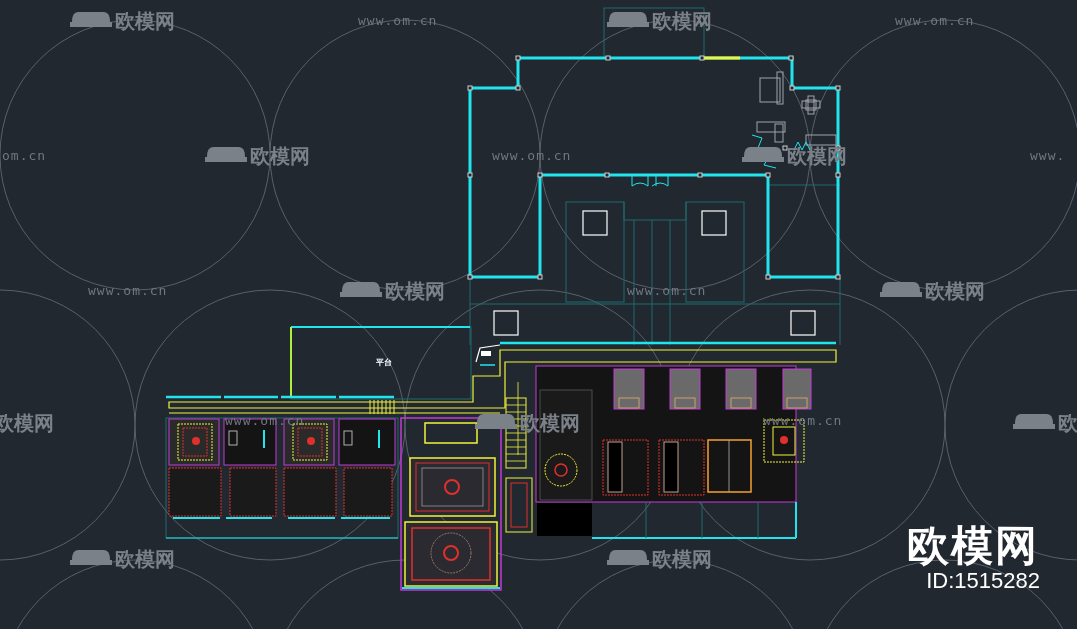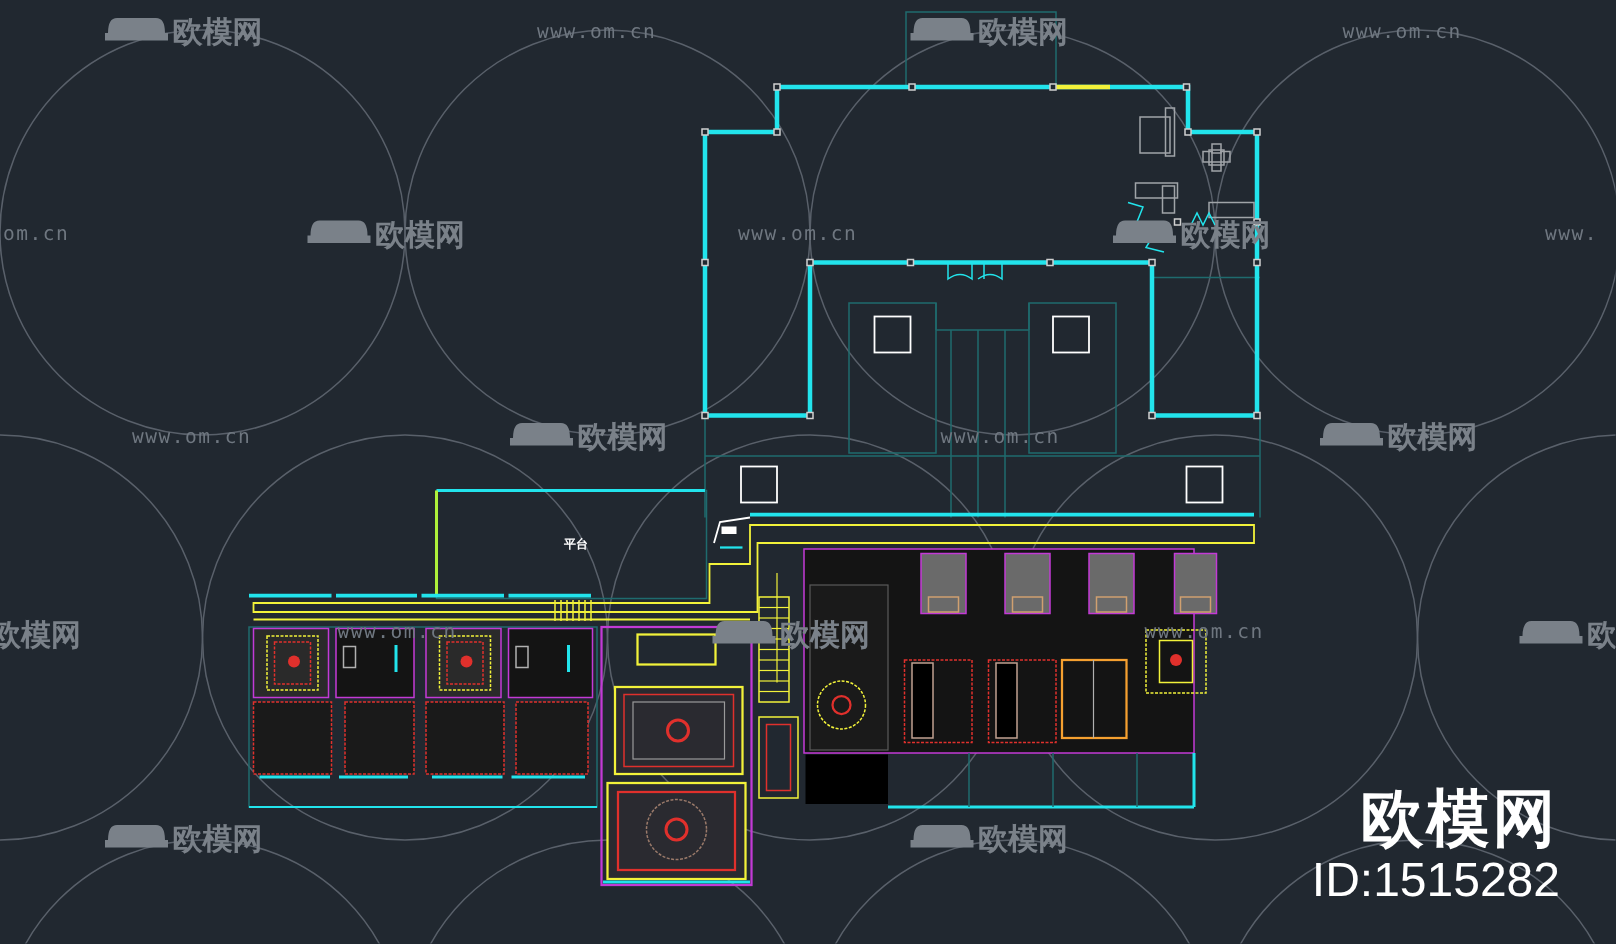--- a/index.html
+++ b/index.html
@@ -1,21 +1,21 @@
 <!DOCTYPE html>
 <html><head>
 <meta charset="utf-8">
 <style>
   html, body { margin:0; padding:0; background:#212830; }
   body { width:1077px; height:629px; overflow:hidden; position:relative; font-family:"DejaVu Sans", sans-serif; }
   #canvas { position:absolute; left:0; top:0; width:1077px; height:629px; }
   .wm-text { font-family:"DejaVu Sans Mono", monospace; font-size:13px; fill:#6f7780; letter-spacing:1px; }
   .wm-logo { font-family:"DejaVu Sans", sans-serif; font-size:20px; fill:#7a8189; font-weight:bold; }
   .big-brand { position:absolute; right:38px; top:518px; color:#ffffff; font-family:"DejaVu Sans", sans-serif; font-size:42px; font-weight:bold; letter-spacing:2px; }
-  .big-id { position:absolute; right:37px; top:568px; color:#ffffff; font-family:"Liberation Sans", sans-serif; font-size:32px; }
+  .big-id { position:absolute; right:37px; top:568px; color:#ffffff; font-family:"Liberation Sans", sans-serif; font-size:22px; }
   .plan-label { font-family:"DejaVu Sans", sans-serif; font-size:8px; fill:#ffffff; font-weight:bold; }
 </style>
 </head>
 <body>
 
 <svg id="canvas" viewBox="0 0 1077 629" xmlns="http://www.w3.org/2000/svg">
 
   <g fill="none" stroke="#59606a" stroke-width="1">
     <circle cx="135" cy="155" r="135"></circle>
     <circle cx="405" cy="155" r="135"></circle>

